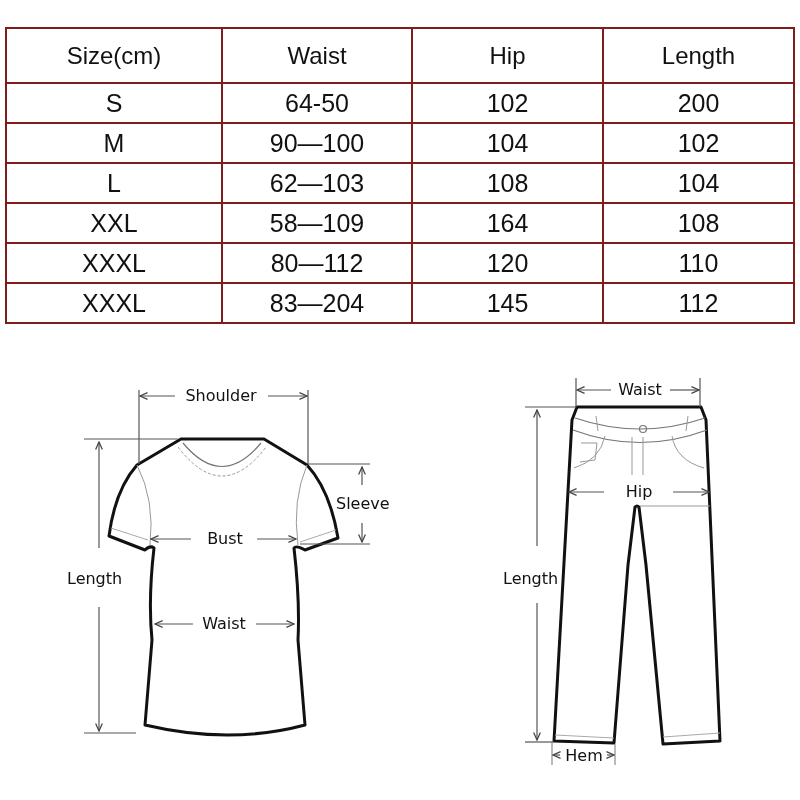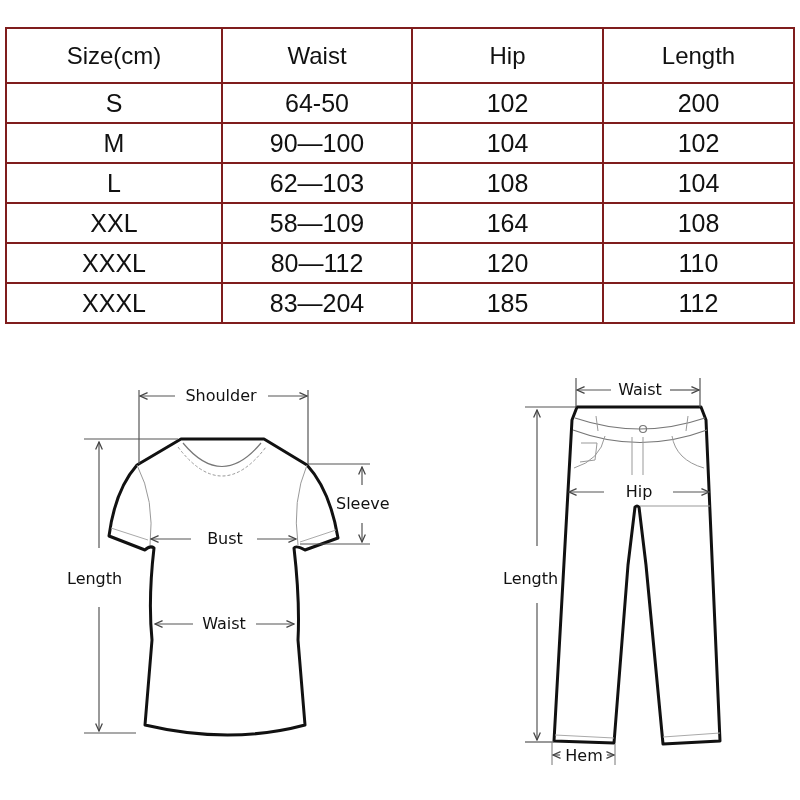--- a/index.html
+++ b/index.html
@@ -63,21 +63,21 @@
     </tr>
     <tr>
       <td>XXXL</td>
       <td>80—112</td>
       <td>120</td>
       <td>110</td>
     </tr>
     <tr>
       <td>XXXL</td>
       <td>83—204</td>
-      <td>185</td>
+      <td>145</td>
       <td>112</td>
     </tr>
   </tbody>
 </table>
 
 <svg class="diagram" width="800" height="800" viewBox="0 0 800 800">
   <defs>
     <marker id="arr" viewBox="0 0 10 10" refX="9" refY="5" markerWidth="7" markerHeight="7" orient="auto-start-reverse">
       <path d="M0,1 L9,5 L0,9" fill="none" stroke="#444" stroke-width="1.5"></path>
     </marker>

